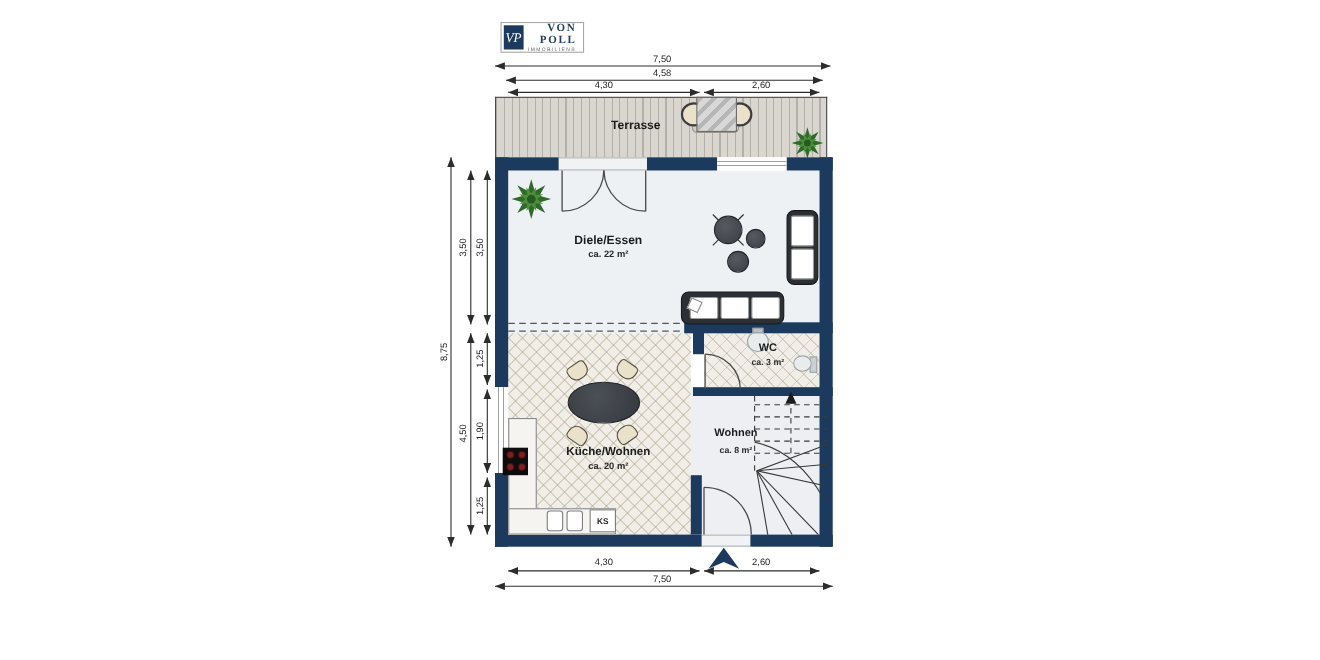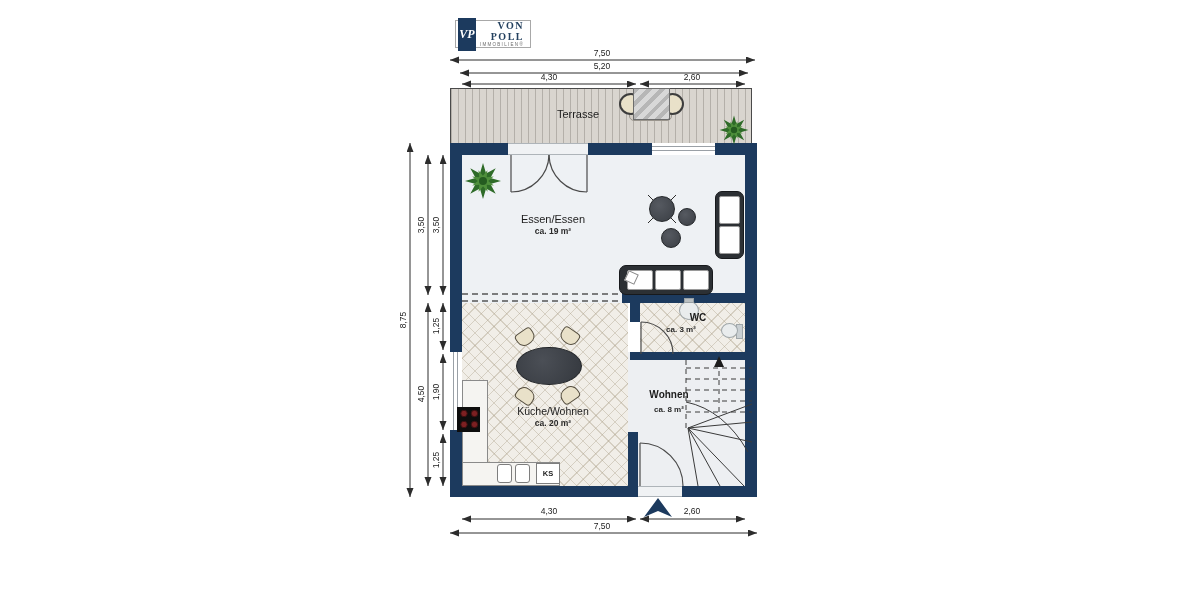--- a/index.html
+++ b/index.html
@@ -1,22 +1,22 @@
 <!DOCTYPE html>
 <html><head>
 <meta charset="utf-8">
 <style>
   html,body{margin:0;padding:0;background:#fff;}
   .canvas{position:relative;width:1200px;height:600px;background:#fff;overflow:hidden;
           font-family:"Liberation Sans",sans-serif;color:#1a1a1a;}
   .abs{position:absolute;box-sizing:border-box;}
   
   .logo{display:flex;align-items:center;background:#fff;border:1px solid #a8a8a8;padding:2px;}
-  .logo-mark{width:24px;height:33px;background:#1c3a5e;color:#fff;display:flex;align-items:center;justify-content:center;
-             font-family:"Liberation Serif",serif;font-style:italic;font-weight:bold;font-size:12px;}
+  .logo-mark{width:24px;height:22px;background:#1c3a5e;color:#fff;display:flex;align-items:center;justify-content:center;
+             font-family:"Liberation Serif",serif;font-style:italic;font-weight:normal;font-size:12px;}
   .logo-text{flex:1;text-align:center;padding:0 4px;}
   .logo-name{font-family:"Liberation Serif",serif;font-size:10px;font-weight:bold;letter-spacing:1.5px;color:#24415f;line-height:11px;text-align:right;}
   .logo-sub{font-size:4.5px;letter-spacing:1.3px;color:#6b6b6b;line-height:6px;}
   
   .floor-living{background:#eef1f4;}
   .floor-hall{background:#edeff2;}
   .floor-tile{background-color:#f1eee8;
     background-image:repeating-linear-gradient(45deg,rgba(168,156,132,.38) 0 1px,transparent 1px 9px),
                      repeating-linear-gradient(-45deg,rgba(168,156,132,.38) 0 1px,transparent 1px 9px);}
   .floor-deck{background-color:#d9d5cf;
@@ -37,21 +37,21 @@
   .ttable{background:repeating-linear-gradient(135deg,#b6b6b6 0 4px,#d8d8d8 4px 9px);border:1px solid #6d6d6d;}
   .tpad{background:#d3cec6;border:1px solid #9a958d;border-radius:5px;}
   .counter{background:#f5f4f1;border:1px solid #8a8a8a;}
   .stove{background:#0d0d0d;}
   .sinkb{background:#fff;border:1px solid #7e7e7e;border-radius:3px;}
   .fridge{background:#fff;border:1px solid #7e7e7e;display:flex;align-items:center;justify-content:center;
           font-size:7.5px;font-weight:bold;color:#222;}
   .fixture{background:#e9eced;border:1px solid #9fa6a9;}
   
   .lbl{position:absolute;transform:translate(-50%,-50%);white-space:nowrap;text-align:center;}
-  .room-name{font-weight:normal;font-size:11px;color:#1c1c1c;}
+  .room-name{font-weight:bold;font-size:11px;color:#1c1c1c;}
   .room-name-sm{font-weight:bold;font-size:10px;color:#1c1c1c;}
   .room-area{font-size:8.5px;font-weight:bold;color:#2a2a2a;}
   .dim{font-size:8.5px;color:#222;}
   .dim-v{transform:translate(-50%,-50%) rotate(-90deg);}
   svg.overlay{position:absolute;left:0;top:0;pointer-events:none;}
 </style>
 </head>
 <body>
 
 <div class="canvas">
@@ -216,31 +216,31 @@
       <circle cx="483" cy="181" r="4" fill="#245b20"></circle>
     </g>
     <g>
       <use href="#star" transform="translate(734,130) scale(0.8)" fill="#2e6b28"></use>
       <use href="#star" transform="translate(734,130) rotate(22) scale(0.52)" fill="#4e8f3b"></use>
       <circle cx="734" cy="130" r="3.2" fill="#245b20"></circle>
     </g>
   </svg>
 
   <div class="lbl room-name" style="left:578px;top:114px;">Terrasse</div>
-  <div class="lbl room-name" style="left:553px;top:219px;">Essen/Essen</div>
-  <div class="lbl room-area" style="left:553px;top:231px;">ca. 19 m²</div>
+  <div class="lbl room-name" style="left:553px;top:219px;">Diele/Essen</div>
+  <div class="lbl room-area" style="left:553px;top:231px;">ca. 22 m²</div>
   <div class="lbl room-name" style="left:553px;top:411px;font-size:10.5px;">Küche/Wohnen</div>
   <div class="lbl room-area" style="left:553px;top:423px;">ca. 20 m²</div>
   <div class="lbl room-name-sm" style="left:698px;top:317px;">WC</div>
-  <div class="lbl room-area" style="left:681px;top:329px;font-size:8px;">ca. 3 m²</div>
+  <div class="lbl room-area" style="left:698px;top:329px;font-size:8px;">ca. 3 m²</div>
   <div class="lbl room-name-sm" style="left:669px;top:394px;">Wohnen</div>
   <div class="lbl room-area" style="left:669px;top:409px;font-size:8px;">ca. 8 m²</div>
 
   <div class="lbl dim" style="left:602px;top:53px;">7,50</div>
-  <div class="lbl dim" style="left:602px;top:66px;">5,20</div>
+  <div class="lbl dim" style="left:602px;top:66px;">4,58</div>
   <div class="lbl dim" style="left:549px;top:77px;">4,30</div>
   <div class="lbl dim" style="left:692px;top:77px;">2,60</div>
   <div class="lbl dim" style="left:549px;top:511px;">4,30</div>
   <div class="lbl dim" style="left:692px;top:511px;">2,60</div>
   <div class="lbl dim" style="left:602px;top:526px;">7,50</div>
   <div class="lbl dim dim-v" style="left:403px;top:320px;">8,75</div>
   <div class="lbl dim dim-v" style="left:421px;top:225px;">3,50</div>
   <div class="lbl dim dim-v" style="left:421px;top:394px;">4,50</div>
   <div class="lbl dim dim-v" style="left:436px;top:225px;">3,50</div>
   <div class="lbl dim dim-v" style="left:436px;top:326px;">1,25</div>

